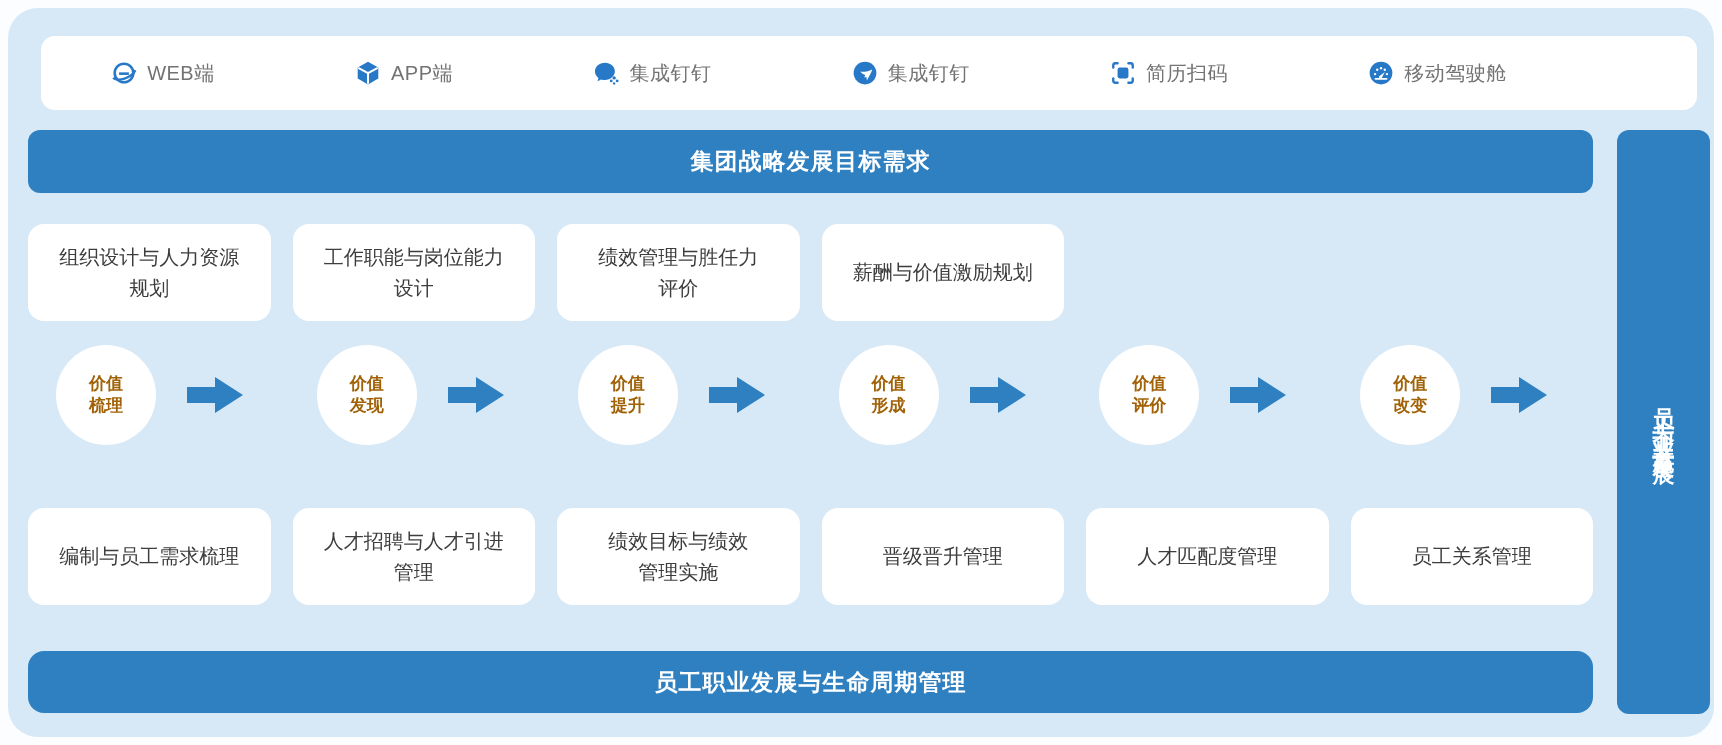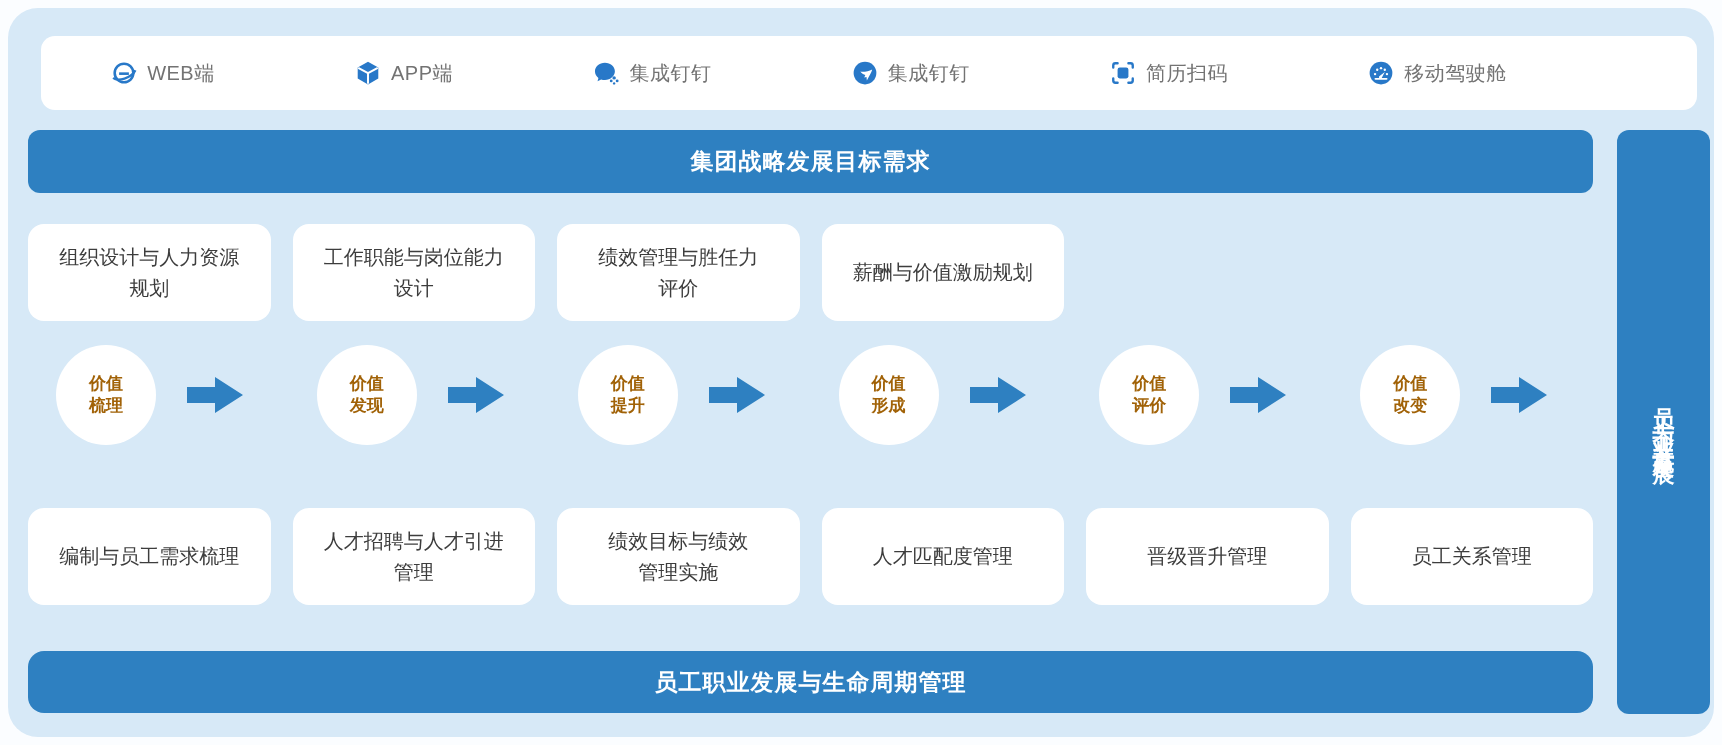--- a/index.html
+++ b/index.html
@@ -229,21 +229,21 @@
         </svg>
     </div>
   </div>
 
   <div class="grid bottom-cards">
     <div class="card">编制与员工需求梳理</div>
     <div class="card">人才招聘与人才引进
 管理</div>
     <div class="card">绩效目标与绩效
 管理实施</div>
+    <div class="card">晋级晋升管理</div>
     <div class="card">人才匹配度管理</div>
-    <div class="card">晋级晋升管理</div>
     <div class="card">员工关系管理</div>
   </div>
 
 
   <div class="banner bottom-banner">员工职业发展与生命周期管理</div>
 
 </div>
 
 </body></html>

